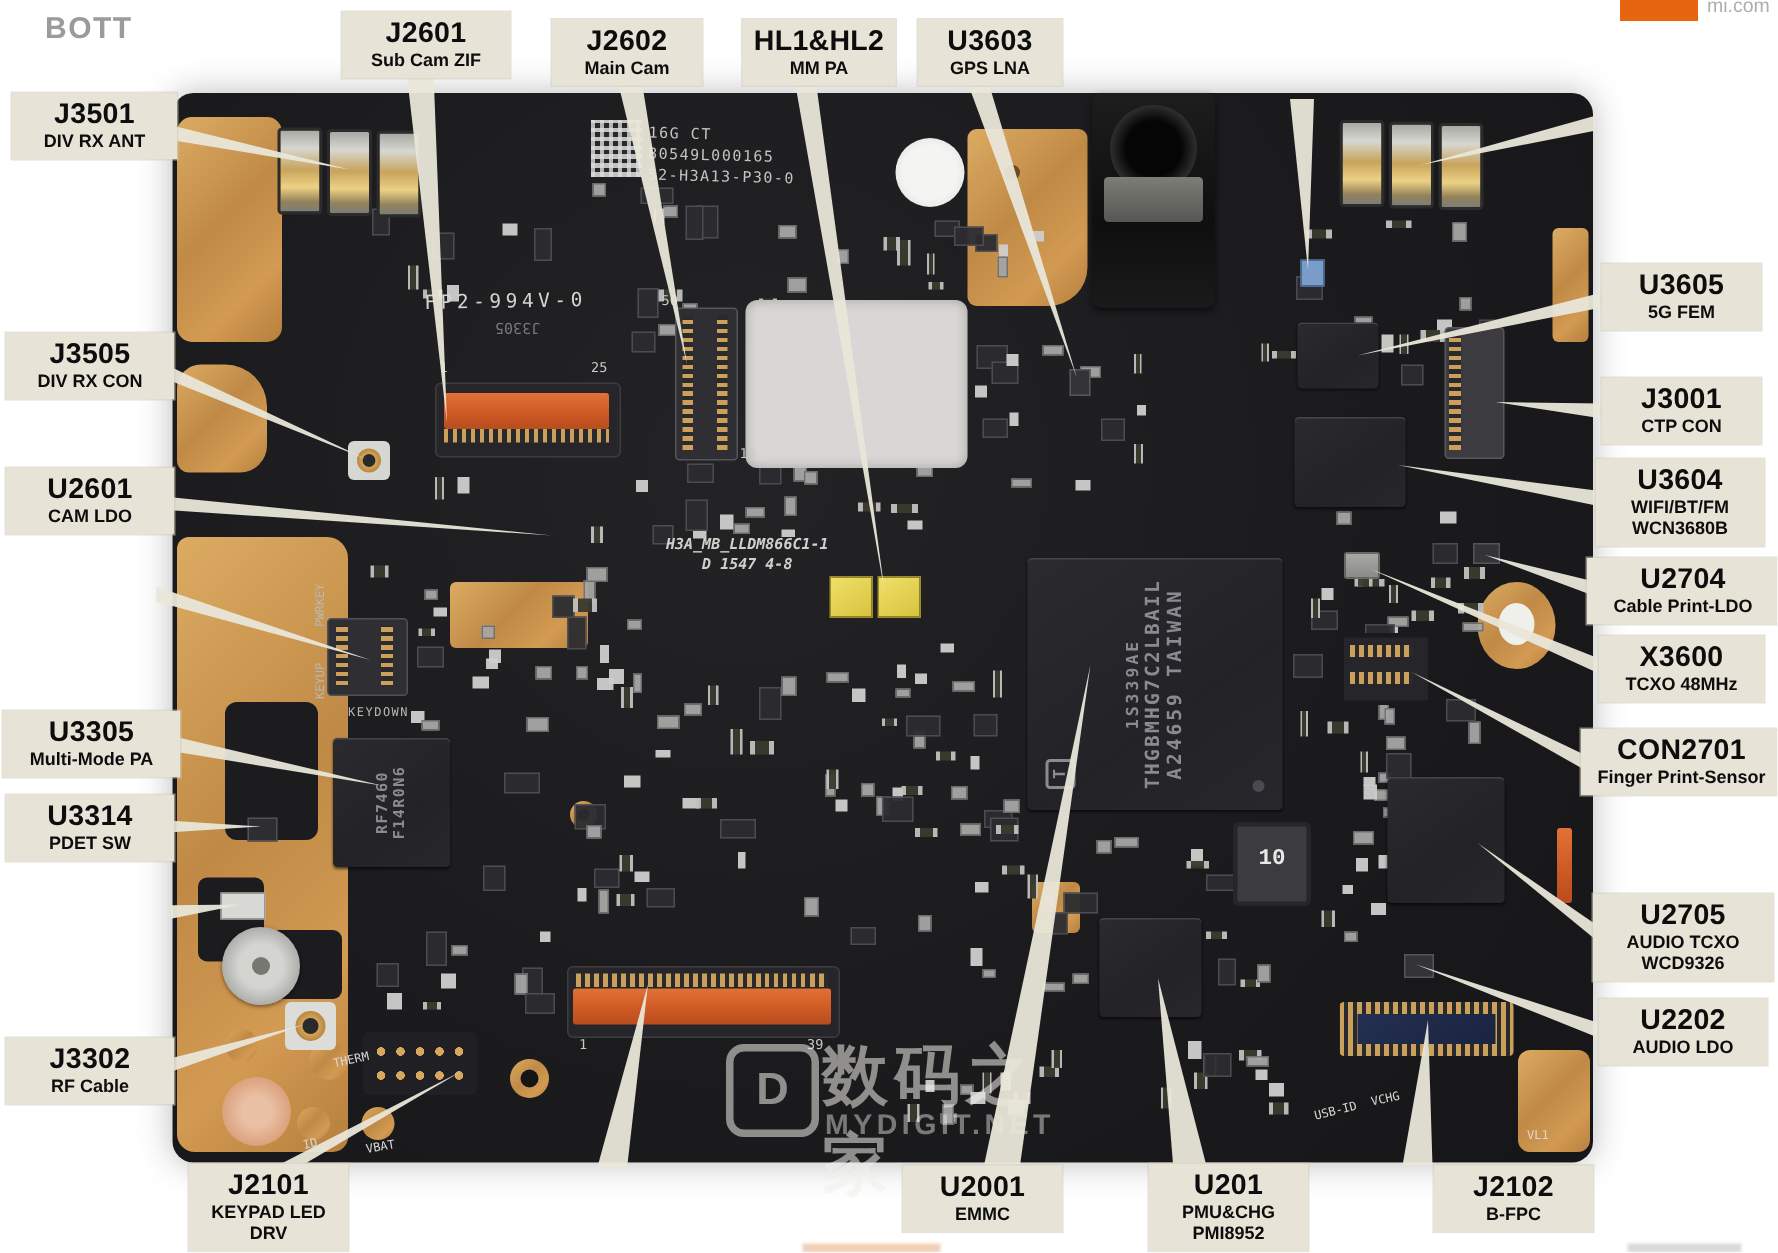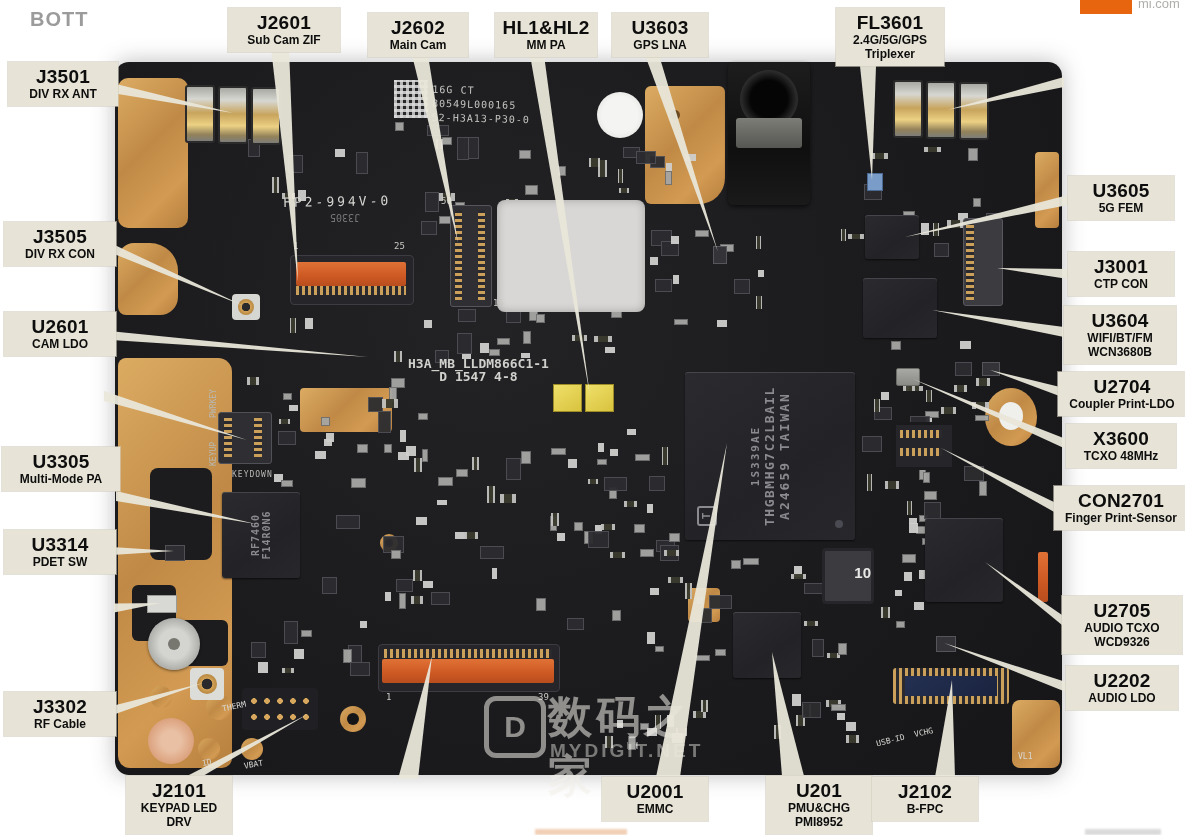--- a/index.html
+++ b/index.html
@@ -349,21 +349,21 @@
   <div class="abs" style="left:394px;top:80px;width:34px;height:38px;background:
       repeating-linear-gradient(0deg,rgba(255,255,255,.85) 0 3px,transparent 3px 6px),
       repeating-linear-gradient(90deg,rgba(255,255,255,.8) 0 3px,#2a2a2c 3px 6px);opacity:.85;"></div>
   <div class="abs sk" style="left:432px;top:84px;font-size:10px;line-height:14px;transform:rotate(1.5deg);letter-spacing:1px;">
     <div>16G CT</div>
     <div>80549L000165</div>
     <div>52-H3A13-P30-0</div>
   </div>
   <div class="abs sk" style="left:283px;top:194px;font-size:13px;letter-spacing:3px;color:#d4d4d0;transform:rotate(-1deg);">FP2-994V-0</div>
   <div class="abs sk" style="left:330px;top:212px;font-size:10px;color:#77777a;transform:rotate(180deg);">J3305</div>
-  <div class="abs sk" style="left:408px;top:357px;font-size:13px;font-weight:bold;line-height:13px;color:#d0d0cc;">
+  <div class="abs sk" style="left:444px;top:357px;font-size:10px;font-weight:bold;line-height:13px;color:#d0d0cc;font-style:italic;">
     <div>H3A_MB_LLDM866C1-1</div>
     <div style="text-align:center;">D 1547 4-8</div>
   </div>
 
   <div class="abs" style="left:290px;top:255px;width:122px;height:48px;background:#26262a;border-radius:4px;border:1px solid #3c3c42;"></div>
   <div class="abs zif-body" style="left:296px;top:262px;width:110px;height:24px;"></div>
   <div class="abs pins-h" style="left:296px;top:286px;width:110px;height:9px;"></div>
   <div class="abs pin" style="left:293px;top:241px;">1</div>
   <div class="abs pin" style="left:394px;top:241px;">25</div>
 
@@ -385,21 +385,21 @@
       <div style="font-size:11px;letter-spacing:2px;">1S339AE</div>
       <div style="font-size:13px;letter-spacing:1.5px;">THGBMHG7C2LBAIL</div>
       <div style="font-size:13px;letter-spacing:2px;">A24659 TAIWAN</div>
     </div>
     <div class="abs mark" style="left:12px;bottom:14px;width:16px;height:16px;border:2px solid #8a8a90;border-radius:3px;font-size:11px;text-align:center;line-height:16px;transform:rotate(-90deg);">T</div>
     <div class="abs" style="right:12px;bottom:12px;width:8px;height:8px;background:#4a4a52;border-radius:50%;"></div>
   </div>
 
   <div class="abs chip" style="left:733px;top:612px;width:68px;height:66px;"></div>
 
-  <div class="abs" style="left:822px;top:548px;width:46px;height:50px;background:#3c3c40;border:3px solid #26262a;border-radius:4px;color:#e8e8e6;font-weight:bold;font-size:15px;text-align:right;line-height:44px;">10</div>
+  <div class="abs" style="left:822px;top:548px;width:46px;height:50px;background:#3c3c40;border:3px solid #26262a;border-radius:4px;color:#e8e8e6;font-weight:bold;font-size:15px;text-align:center;line-height:44px;font-family:Liberation Mono, monospace;">10</div>
 
   <div class="abs chip" style="left:865px;top:215px;width:54px;height:44px;"></div>
   <div class="abs chip" style="left:863px;top:278px;width:74px;height:60px;"></div>
 
   <div class="abs" style="left:963px;top:218px;width:38px;height:86px;background:#3b3b40;border:1px solid #58585e;border-radius:3px;"></div>
   <div class="abs pins-v" style="left:966px;top:222px;width:8px;height:78px;"></div>
 
   <div class="abs" style="left:982px;top:362px;width:16px;height:12px;background:#333338;border:1px solid #55555a;"></div>
   <div class="abs" style="left:896px;top:368px;width:22px;height:16px;background:linear-gradient(180deg,#a8a8a4,#8a8a86);border:1px solid #6a6a66;border-radius:2px;"></div>
   <div class="abs" style="left:893px;top:422px;width:56px;height:42px;background:#26262a;border:3px solid #1a1a1c;border-radius:3px;"></div>
@@ -510,34 +510,29 @@
     <div class="cl">Main Cam</div>
   </div>
   <div class="abs co" style="left:495px;top:13px;width:96px;">
     <div class="cid">HL1&amp;HL2</div>
     <div class="cl">MM PA</div>
   </div>
   <div class="abs co" style="left:612px;top:13px;width:90px;">
     <div class="cid">U3603</div>
     <div class="cl">GPS LNA</div>
   </div>
-  <div class="abs co" style="left:836px;top:8px;width:102px;">
-    <div class="cid">FL3601</div>
-    <div class="cl">2.4G/5G/GPS</div>
-    <div class="cl">Triplexer</div>
-  </div>
   <div class="abs co" style="left:4px;top:222px;width:106px;">
     <div class="cid">J3505</div>
     <div class="cl">DIV RX CON</div>
   </div>
   <div class="abs co" style="left:4px;top:312px;width:106px;">
     <div class="cid">U2601</div>
     <div class="cl">CAM LDO</div>
   </div>
-  <div class="abs co" style="left:2px;top:447px;width:112px;">
+  <div class="abs co" style="left:2px;top:474px;width:112px;">
     <div class="cid">U3305</div>
     <div class="cl">Multi-Mode PA</div>
   </div>
   <div class="abs co" style="left:4px;top:530px;width:106px;">
     <div class="cid">U3314</div>
     <div class="cl">PDET SW</div>
   </div>
   <div class="abs co" style="left:4px;top:692px;width:106px;">
     <div class="cid">J3302</div>
     <div class="cl">RF Cable</div>
@@ -550,21 +545,21 @@
     <div class="cid">J3001</div>
     <div class="cl">CTP CON</div>
   </div>
   <div class="abs co" style="left:1064px;top:306px;width:106px;">
     <div class="cid">U3604</div>
     <div class="cl">WIFI/BT/FM</div>
     <div class="cl">WCN3680B</div>
   </div>
   <div class="abs co" style="left:1058px;top:372px;width:122px;">
     <div class="cid">U2704</div>
-    <div class="cl">Coupler Print-LDO</div>
+    <div class="cl">Cable Print-LDO</div>
   </div>
   <div class="abs co" style="left:1066px;top:424px;width:104px;">
     <div class="cid">X3600</div>
     <div class="cl">TCXO 48MHz</div>
   </div>
   <div class="abs co" style="left:1054px;top:486px;width:128px;">
     <div class="cid">CON2701</div>
     <div class="cl">Finger Print-Sensor</div>
   </div>
   <div class="abs co" style="left:1062px;top:596px;width:114px;">
@@ -583,18 +578,18 @@
   </div>
   <div class="abs co" style="left:602px;top:777px;width:100px;">
     <div class="cid">U2001</div>
     <div class="cl">EMMC</div>
   </div>
   <div class="abs co" style="left:766px;top:776px;width:100px;">
     <div class="cid">U201</div>
     <div class="cl">PMU&amp;CHG</div>
     <div class="cl">PMI8952</div>
   </div>
-  <div class="abs co" style="left:872px;top:777px;width:100px;">
+  <div class="abs co" style="left:956px;top:777px;width:100px;">
     <div class="cid">J2102</div>
     <div class="cl">B-FPC</div>
   </div>
 
 </div>
 
 </body></html>

